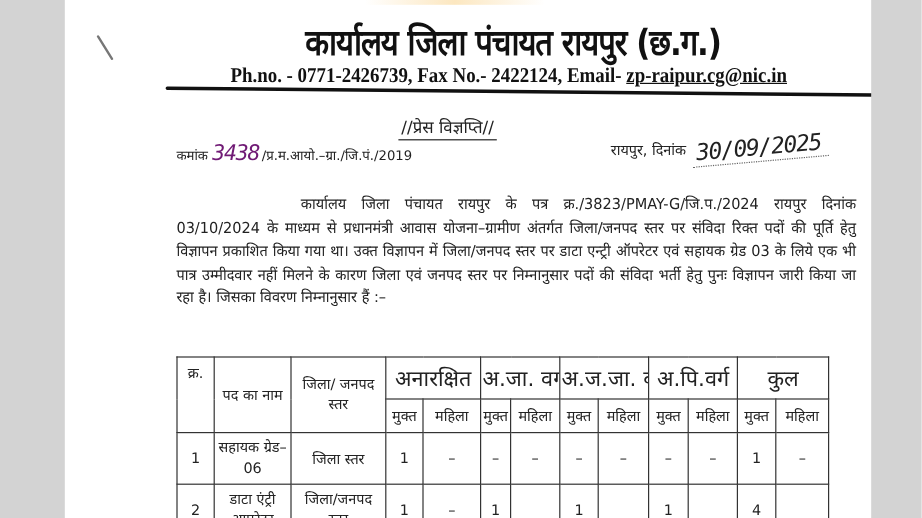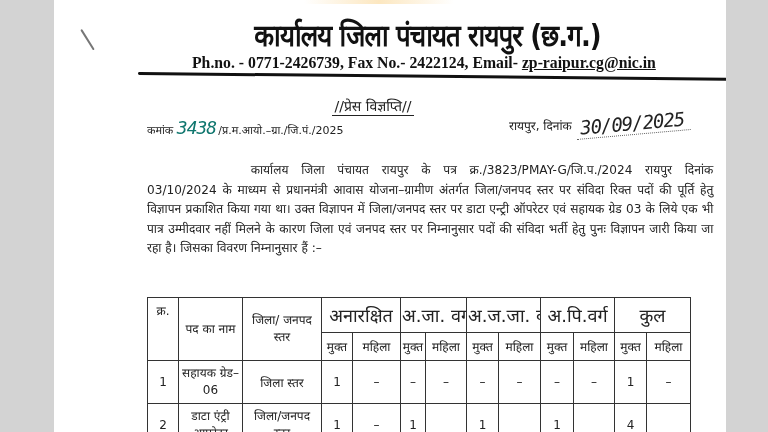--- a/index.html
+++ b/index.html
@@ -44,21 +44,21 @@
     position: absolute; left: 0; width: 538px; top: 96px; text-align: center;
     padding-left: 100px; box-sizing: border-box;
     font-family: "DejaVu Sans", sans-serif; font-size: 14px; color: #222;
   }
   .press span { border-bottom: 1.5px solid #222; padding: 0 2px 1px; }
   .refline {
     position: absolute; left: 93px; top: 117px; font-family: "DejaVu Sans", sans-serif;
     font-size: 11px; color: #222; white-space: nowrap;
   }
   .refline .hand {
-    font-family: "DejaVu Sans Mono", monospace; font-size: 18px; color: #0f766e;
+    font-family: "DejaVu Sans Mono", monospace; font-size: 18px; color: #701a75;
     font-style: italic; letter-spacing: -1px; margin-right: 2px;
   }
   .dateline {
     position: absolute; left: 455px; top: 112px; font-family: "DejaVu Sans", sans-serif;
     font-size: 12px; color: #222; white-space: nowrap;
   }
   .dateline .hand {
     display: inline-block; font-family: "DejaVu Sans Mono", monospace; font-size: 19px;
     font-style: italic; letter-spacing: -1px; color: #222;
     border-bottom: 1px dotted #666; padding: 0 6px 0 4px; transform: rotate(-5deg);
@@ -99,21 +99,21 @@
     <span>Ph.no. - </span><span>0771-2426739</span><span>, Fax No.- </span><span>2422124</span><span>, Email- </span><span class="email">zp-raipur.cg@nic.in</span>
   </div>
   <div class="rule"></div>
 
   <div class="press">
     <span>//प्रेस विज्ञप्ति//</span>
   </div>
 
   <div class="refline">
     <span>कमांक</span>
-    <span class="hand">3438</span><span>/प्र.म.आयो.–ग्रा./जि.पं./2025</span>
+    <span class="hand">3438</span><span>/प्र.म.आयो.–ग्रा./जि.पं./2019</span>
   </div>
 
   <div class="dateline">
     <span>रायपुर, दिनांक</span>
     <span class="hand">30/09/2025</span>
   </div>
 
   <div class="para">कार्यालय जिला पंचायत रायपुर के पत्र क्र./3823/PMAY-G/जि.प./2024 रायपुर दिनांक 03/10/2024 के माध्यम से प्रधानमंत्री आवास योजना–ग्रामीण अंतर्गत जिला/जनपद स्तर पर संविदा रिक्त पदों की पूर्ति हेतु विज्ञापन प्रकाशित किया गया था। उक्त विज्ञापन में जिला/जनपद स्तर पर डाटा एन्ट्री ऑपरेटर एवं सहायक ग्रेड 03 के लिये एक भी पात्र उम्मीदवार नहीं मिलने के कारण जिला एवं जनपद स्तर पर निम्नानुसार पदों की संविदा भर्ती हेतु पुनः विज्ञापन जारी किया जा रहा है। जिसका विवरण निम्नानुसार हैं :–</div>
 
   <table class="posts">

